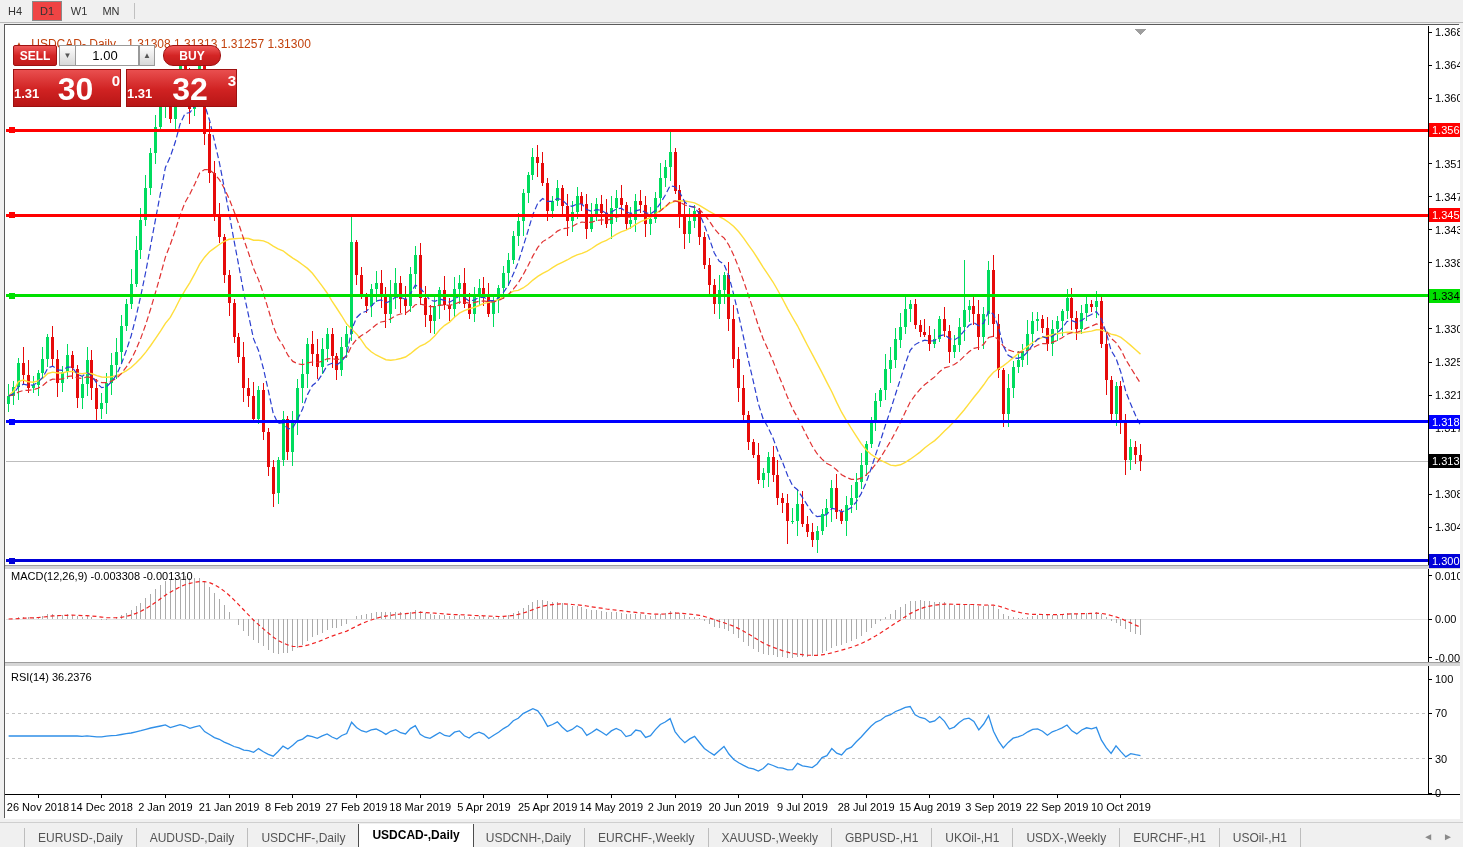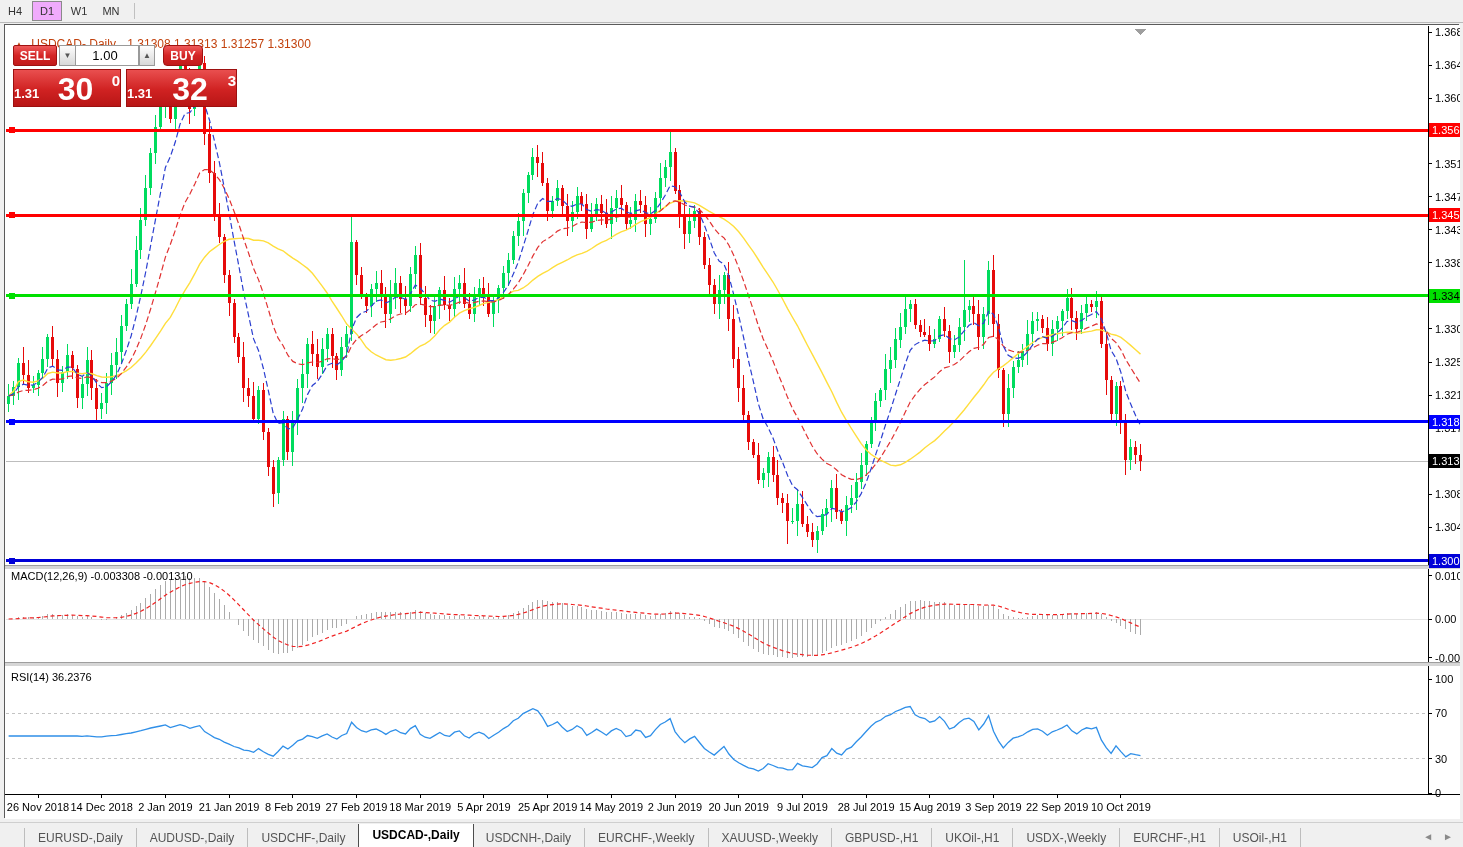--- a/index.html
+++ b/index.html
@@ -4,21 +4,21 @@
 <style>
   html,body{margin:0;padding:0;background:#f0f0f0;width:1463px;height:847px;overflow:hidden;
     font-family:"Liberation Sans",sans-serif;-webkit-font-smoothing:none;}
   #app{position:relative;width:1463px;height:847px;}
 
   
   .toolbar{position:absolute;left:0;top:0;width:1463px;height:23px;background:#f0f0f0;
     border-bottom:1px solid #b9b9b9;display:flex;align-items:center;box-sizing:border-box;}
   .tf-btn{min-width:28px;height:18px;line-height:18px;text-align:center;font-size:11px;color:#333;
     margin-right:2px;border:1px solid transparent;background:transparent;cursor:default;}
-  .tf-btn.active{background:#f0abfc;border:1px solid #8a8a8a;}
+  .tf-btn.active{background:#ef4444;border:1px solid #8a8a8a;}
   .tf-sep{width:1px;height:16px;background:#c0c0c0;margin:0 6px;}
 
   
   .chart-window{position:absolute;left:4px;top:24px;width:1455px;height:794px;background:#fff;
     border:1px solid #5a5a5a;box-sizing:border-box;}
   .chart-window svg{position:absolute;left:0;top:0;}
   svg text{font-family:"Liberation Sans",sans-serif;}
 
   .chart-title{position:absolute;left:10px;top:12px;font-size:12px;color:#c2410c;white-space:nowrap;}
   .chart-title .tri{font-size:8px;vertical-align:1px;margin-right:5px;}
@@ -26,21 +26,21 @@
 
   .ind-label{position:absolute;left:6px;font-size:11px;color:#000;white-space:nowrap;}
 
   
   .trade-panel{position:absolute;left:8px;top:20px;width:224px;}
   .tp-row1{display:flex;height:21px;}
   .btn-red{background:linear-gradient(180deg,#ef5a5a 0%,#d42525 50%,#c11b1b 100%);
     color:#fff;font-size:12px;font-weight:bold;text-align:center;line-height:21px;
     border:1px solid #a01212;box-sizing:border-box;cursor:default;}
   .sell-btn{width:44px;border-radius:2px;}
-  .buy-btn{width:40px;margin-left:8px;border-radius:4px;}
+  .buy-btn{width:58px;margin-left:8px;border-radius:10px;}
   .spin{width:16px;height:21px;background:linear-gradient(180deg,#fdfdfd,#d8d8d8);
     border:1px solid #9a9a9a;box-sizing:border-box;font-size:8px;color:#555;text-align:center;line-height:19px;cursor:default;}
   .spin.dn{margin-left:2px;border-right:none;}
   .vol-input{width:64px;height:21px;border:1px solid #9a9a9a;box-sizing:border-box;
     font-size:13px;text-align:center;padding:0 6px 0 2px;font-family:"Liberation Sans",sans-serif;}
   .tp-row2{display:flex;margin-top:3px;}
   .px-box{height:38px;background:linear-gradient(180deg,#e94f4f 0%,#d02222 55%,#b81616 100%);
     border:1px solid #9d1010;box-sizing:border-box;display:flex;align-items:flex-end;justify-content:space-between;color:#fff;}
   .sell-box{width:108px;}
   .buy-box{width:111px;margin-left:5px;}

